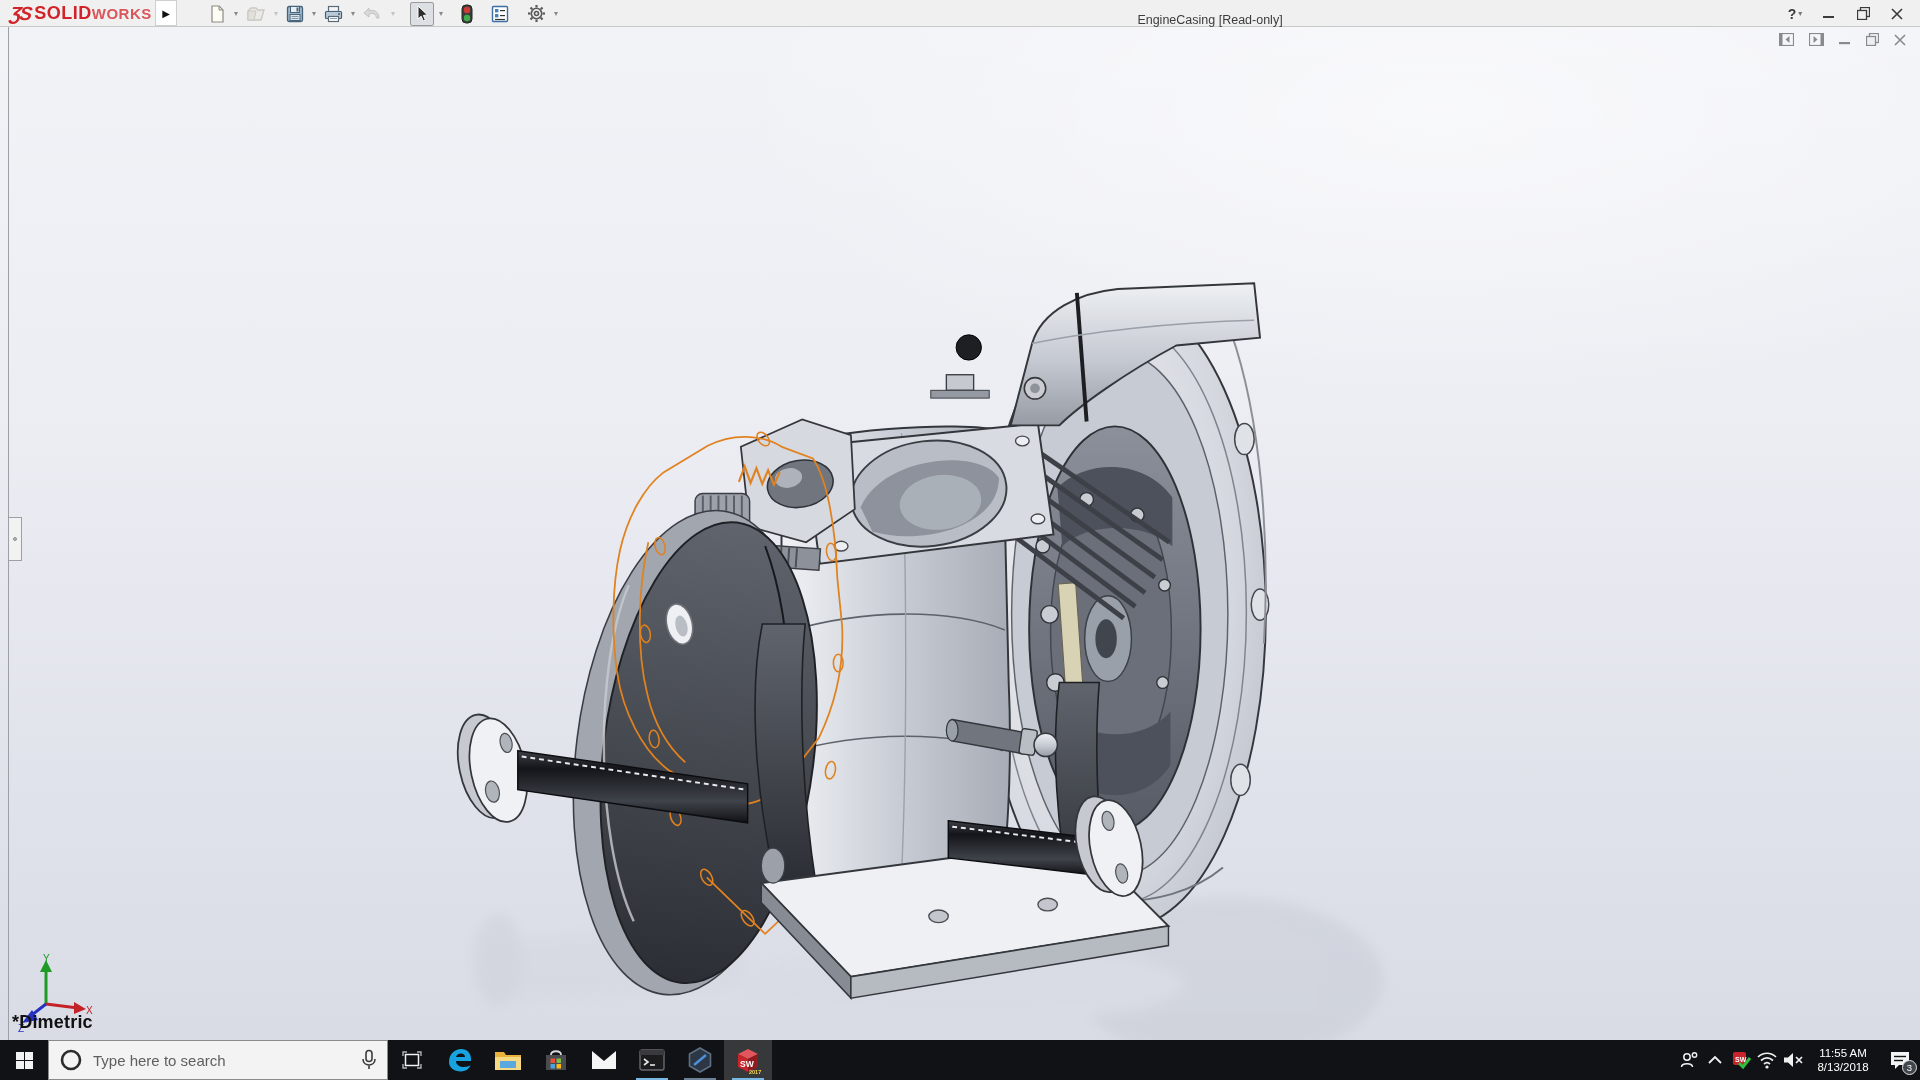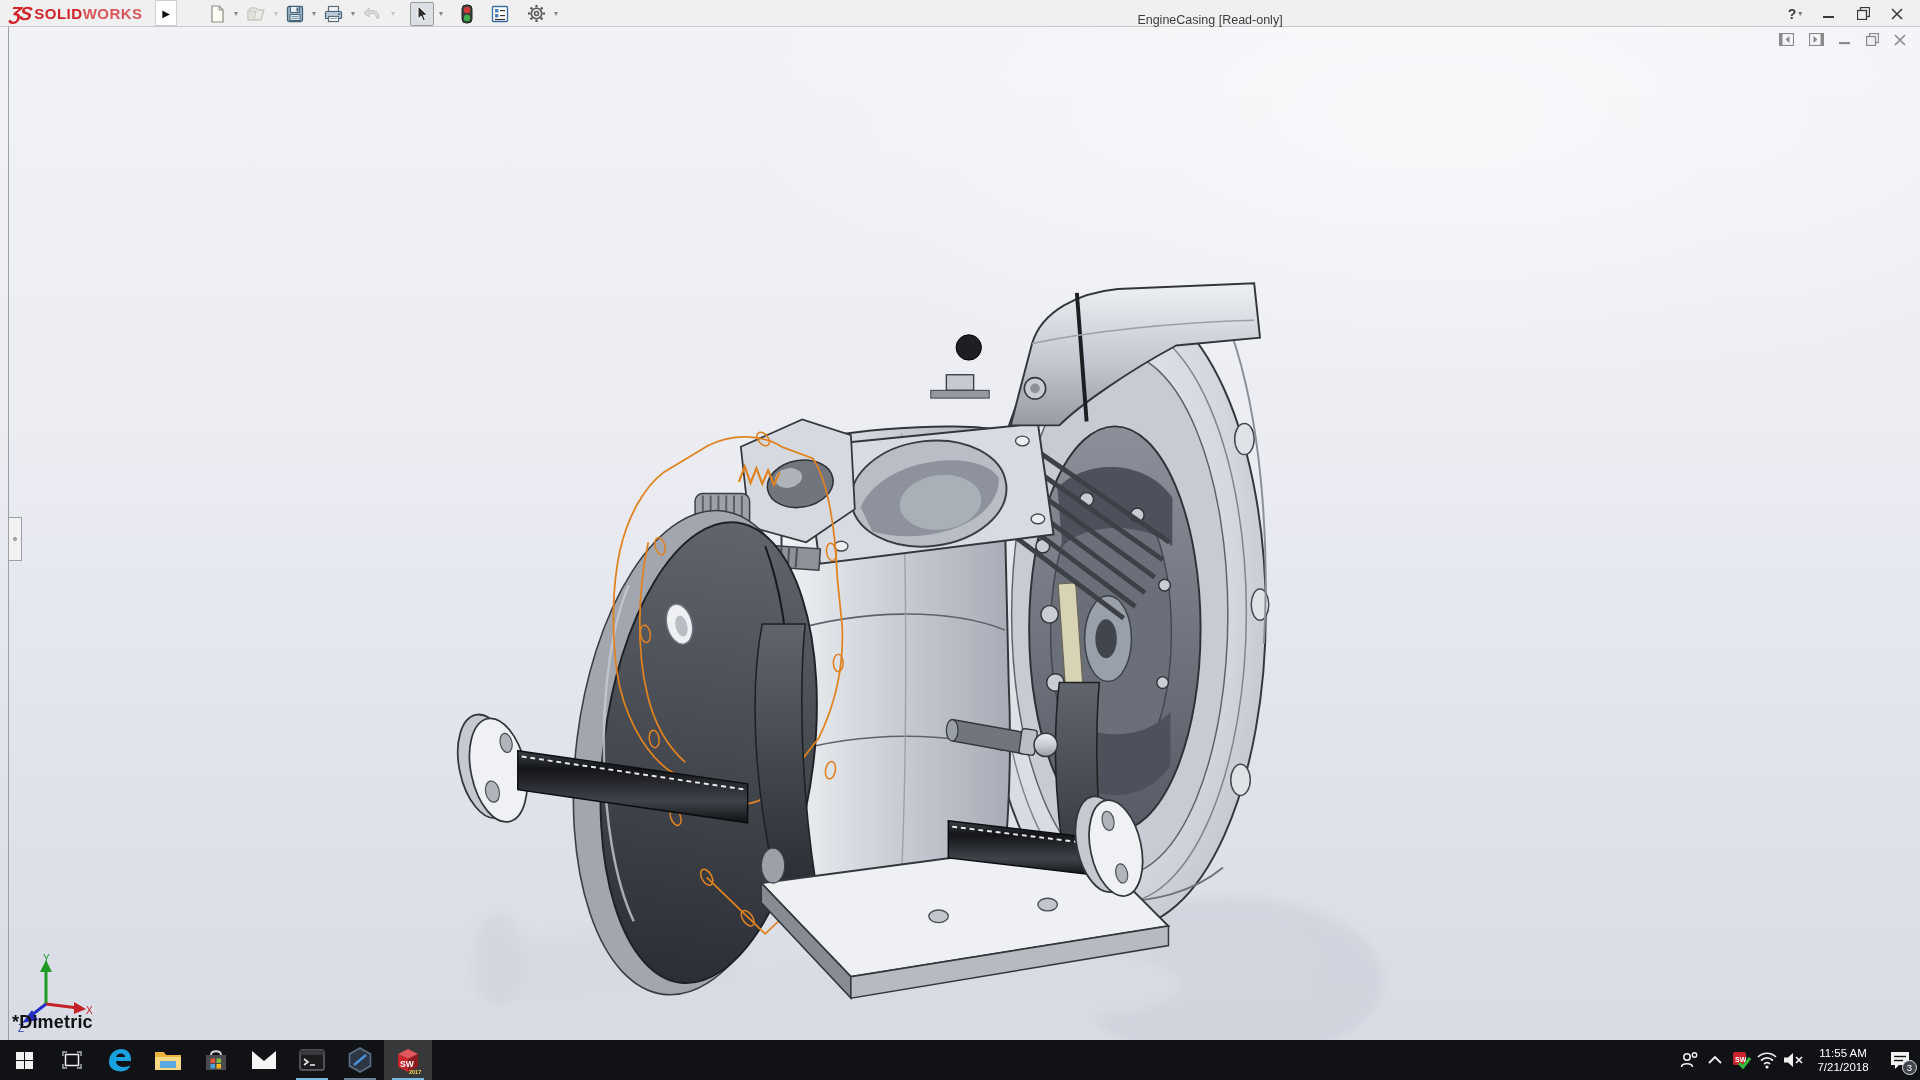--- a/index.html
+++ b/index.html
@@ -9,21 +9,21 @@
     --underline-blue:#79b8e2;
   }
   *{box-sizing:border-box; margin:0; padding:0;}
   html,body{width:1920px;height:1080px;overflow:hidden;}
   body{font-family:"Liberation Sans","DejaVu Sans",sans-serif; background:#dfe2ea; position:relative;}
 
   
   .titlebar{position:absolute;left:0;top:0;width:1920px;height:27px;background:#f0f0f0;border-bottom:1px solid #c9c9c9;z-index:50;}
   .logo{position:absolute;left:10px;top:1px;height:25px;display:flex;align-items:center;}
   .logo-mark{font-style:italic;font-weight:bold;font-size:19px;color:var(--brand-red);letter-spacing:-2px;margin-right:4px;transform:skewX(-8deg);}
-  .logo-solid{font-weight:bold;font-size:15px;color:var(--brand-red);letter-spacing:.5px;}
+  .logo-solid{font-weight:bold;font-size:18px;color:var(--brand-red);letter-spacing:.5px;}
   .logo-works{font-weight:bold;font-size:15px;color:#d9565b;letter-spacing:.5px;}
   .tb-expand{position:absolute;left:155px;top:0;width:22px;height:26px;background:#fff;border:1px solid #cfcfcf;display:flex;align-items:center;justify-content:center;font-size:10px;color:#111;cursor:pointer;}
   .tb-icons{position:absolute;left:205px;top:0;height:27px;display:flex;align-items:center;gap:2px;}
   .tb-btn{height:24px;display:flex;align-items:center;justify-content:center;padding:0 3px;border-radius:2px;}
   .tb-btn svg{display:block;}
   .tb-drop{font-size:8px;color:#888;width:10px;text-align:center;}
   .tb-drop.dis{color:#c4c4c4;}
   .tb-sel{background:#dcdfe3;border:1px solid #9a9a9a;}
   .tb-gap{width:8px;}
   .window-title{position:absolute;left:1210px;top:0;height:39px;transform:translateX(-50%);display:flex;align-items:center;font-size:12.5px;color:#3c3c3c;white-space:nowrap;}
@@ -465,20 +465,31 @@
 <div class="taskbar">
   <div class="tb-start">
     <svg width="17" height="17" viewBox="0 0 17 17">
       <rect x="0" y="0" width="8" height="8" fill="#f2f2f2"></rect>
         <rect x="9" y="0" width="8" height="8" fill="#f2f2f2"></rect>
       <rect x="0" y="9" width="8" height="8" fill="#f2f2f2"></rect>
         <rect x="9" y="9" width="8" height="8" fill="#f2f2f2"></rect>
     </svg>
   </div>
 
+  <div class="tb-search">
+    <svg class="cortana" width="24" height="24" viewBox="0 0 24 24">
+      <circle cx="12" cy="12" r="9" fill="none" stroke="#2b2b2b" stroke-width="2.6"></circle>
+    </svg>
+    <span class="ph">Type here to search</span>
+    <svg width="16" height="22" viewBox="0 0 16 22">
+      <rect x="5" y="1.5" width="6" height="11" rx="3" fill="none" stroke="#3c3c3c" stroke-width="1.6"></rect>
+      <path d="M2 10 C2 18 14 18 14 10" fill="none" stroke="#3c3c3c" stroke-width="1.6"></path>
+      <line x1="8" y1="16.5" x2="8" y2="20" stroke="#3c3c3c" stroke-width="1.6"></line>
+    </svg>
+  </div>
 
   <div class="task-cell">
     <svg width="20" height="18" viewBox="0 0 20 18">
       <rect x="3.5" y="3.5" width="13" height="11" fill="none" stroke="#f0f0f0" stroke-width="1.5"></rect>
       <path d="M1 5 L1 1 L5 1 M15 1 L19 1 L19 5 M19 13 L19 17 L15 17 M5 17 L1 17 L1 13" fill="none" stroke="#aeb2b8" stroke-width="1.4"></path>
     </svg>
   </div>
 
   <div class="task-cell">
     <svg width="28" height="28" viewBox="0 0 28 28">
@@ -570,21 +581,21 @@
       </svg>
     </div>
     <div class="tray-cell">
       <svg width="22" height="18" viewBox="0 0 22 18">
         <polygon points="2,6.5 6,6.5 11,2 11,16 6,11.5 2,11.5" fill="#f0f0f0"></polygon>
         <path d="M14 6 L20 12 M20 6 L14 12" stroke="#f0f0f0" stroke-width="1.7"></path>
       </svg>
     </div>
     <div class="tray-clock">
       <span>11:55 AM</span>
-      <span>7/21/2018</span>
+      <span>8/13/2018</span>
     </div>
     <div class="tray-action">
       <svg width="22" height="20" viewBox="0 0 22 20">
         <path d="M2 2 L20 2 L20 15 L10 15 L6 19 L6 15 L2 15 Z" fill="#f3f3f3"></path>
         <line x1="5" y1="6.5" x2="17" y2="6.5" stroke="#101215" stroke-width="1.4"></line>
         <line x1="5" y1="10.5" x2="14" y2="10.5" stroke="#101215" stroke-width="1.4"></line>
       </svg>
       <div class="badge">3</div>
     </div>
   </div>

